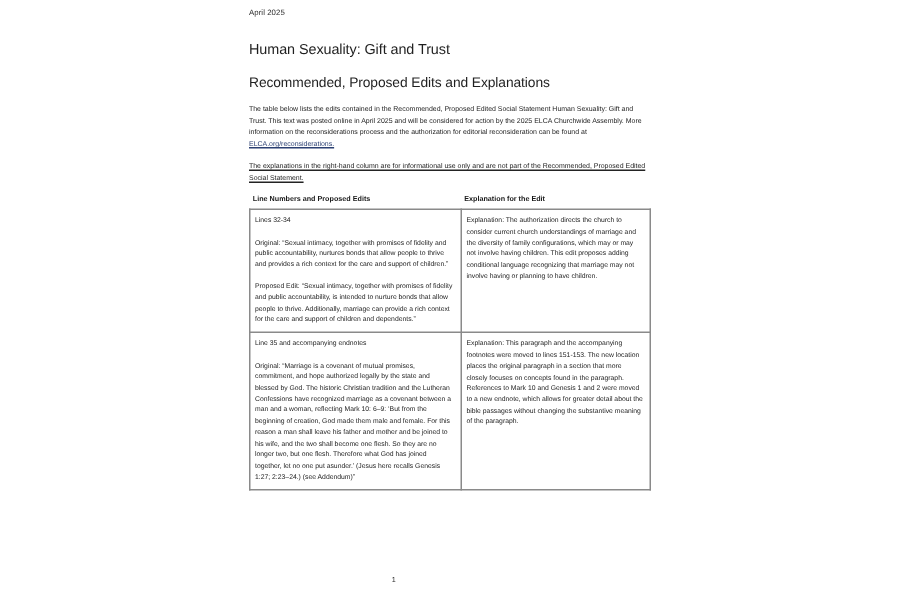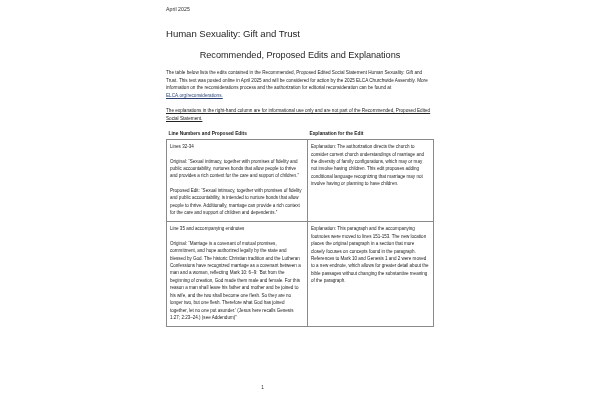--- a/index.html
+++ b/index.html
@@ -41,21 +41,20 @@
     color: #1f1f1f;
     margin: 0 0 11px 0;
     letter-spacing: -0.05px;
   }
   .title-sub {
     font-size: 9.2px;
     font-weight: 400;
     color: #1f1f1f;
     margin: 0 0 9px 0;
     letter-spacing: -0.05px;
-    text-align: center;
   }
   .intro-para {
     font-size: 4.65px;
     line-height: 1.62;
     color: #232323;
     margin: 0 0 8px 0;
     text-align: left;
   }
   .intro-link {
     color: #2a3f72;

